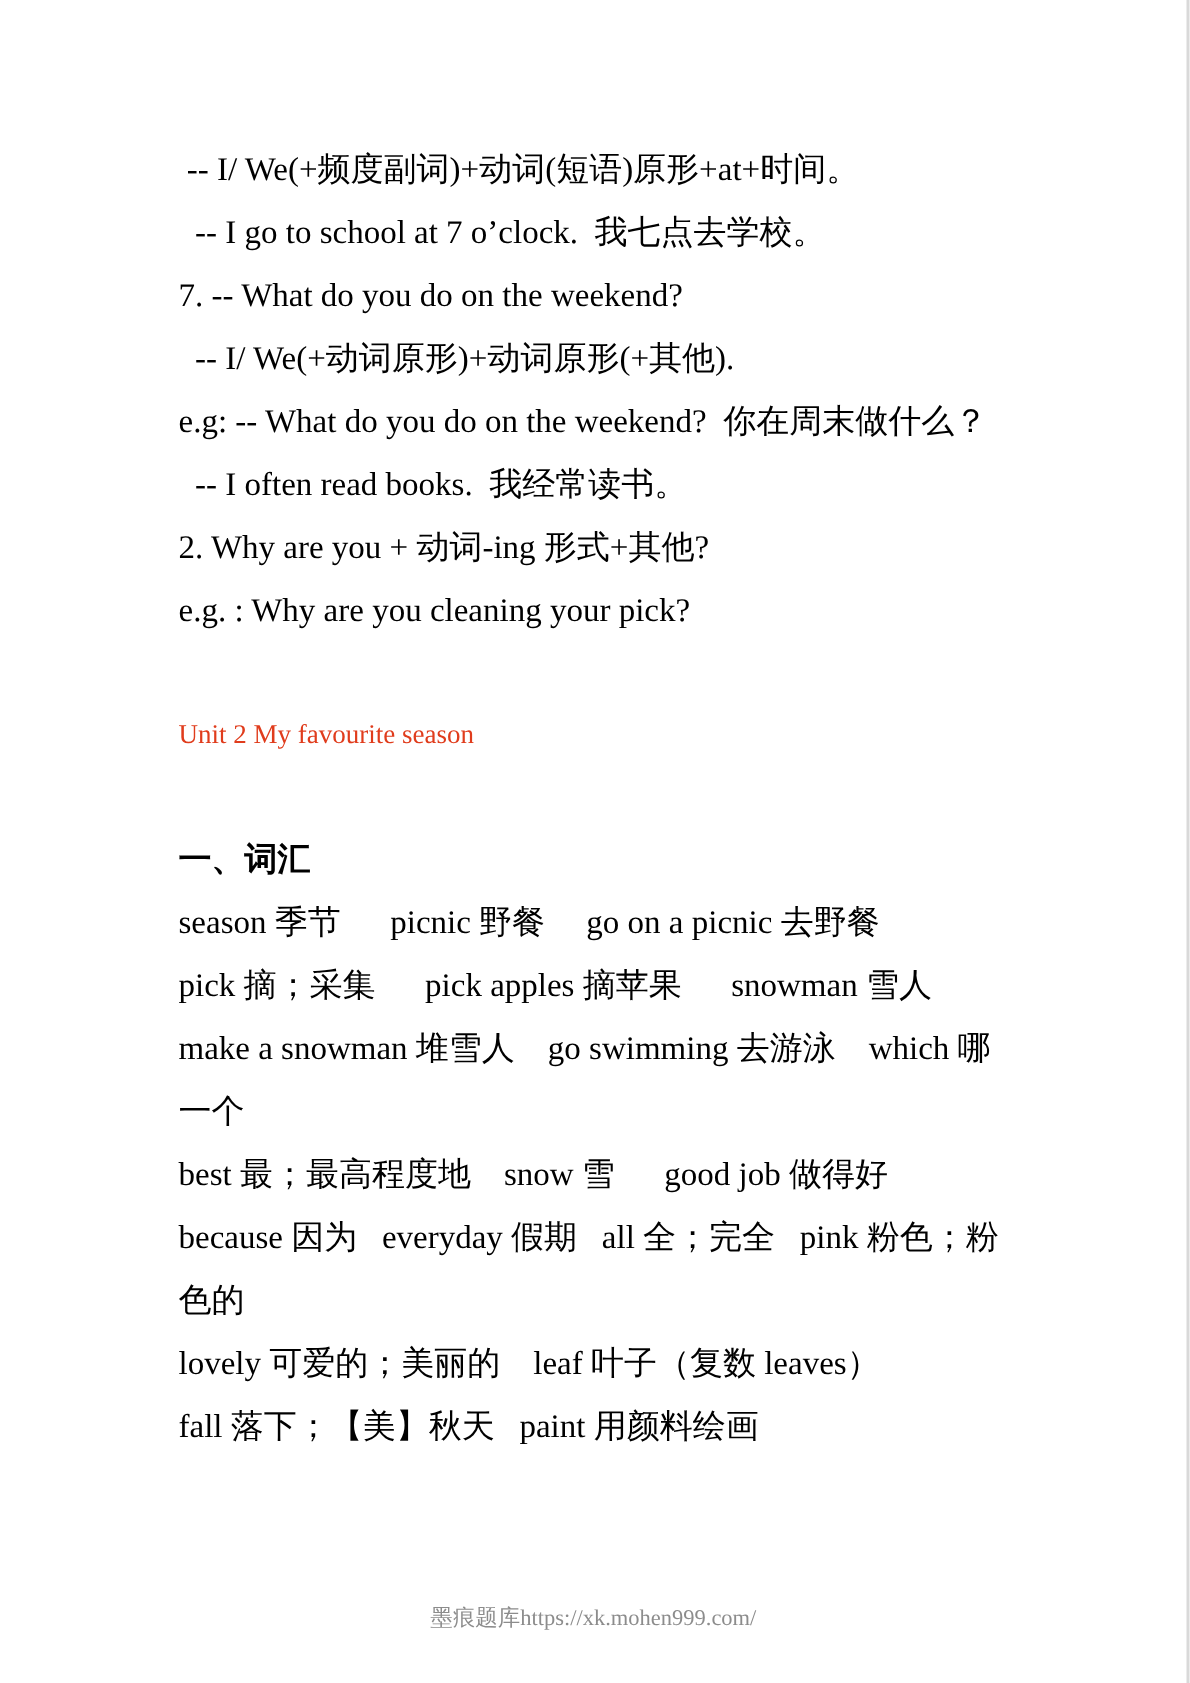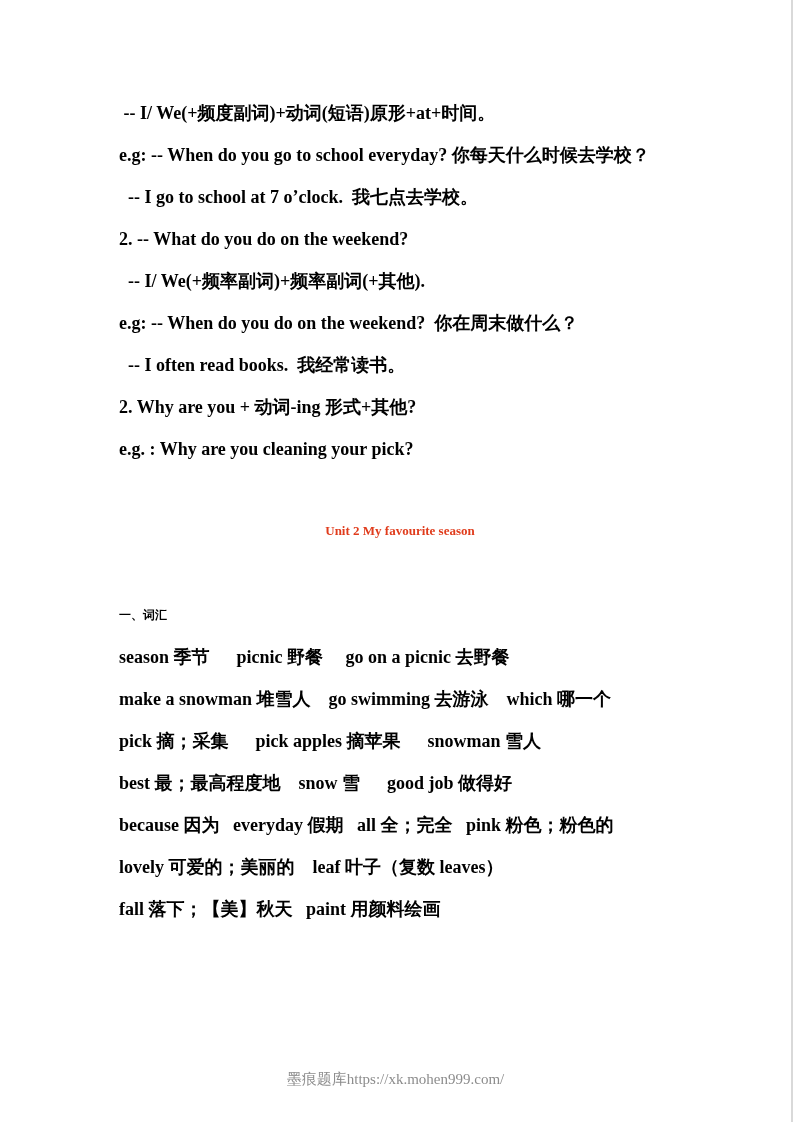--- a/index.html
+++ b/index.html
@@ -20,38 +20,37 @@
       border-right: 2px solid #d9d9d9;
     }
     .content {
       position: absolute;
       left: 119px;
       top: 92px;
       width: 562px;
     }
     .line {
       margin: 0;
-      font-size: 18px;
+      font-size: 22px;
       line-height: 42px;
       white-space: pre-wrap;
       color: #000000;
-      font-weight: bold;
     }
     .heading {
       margin: 40px 0 0 0;
-      font-size: 13px;
+      font-size: 18px;
       line-height: 42px;
-      font-weight: bold;
+      font-weight: normal;
       color: #e03c1c;
-      text-align: center;
+      text-align: left;
       white-space: pre-wrap;
     }
     .section-title {
       margin: 42px 0 0 0;
-      font-size: 12px;
+      font-size: 22px;
       line-height: 42px;
       font-weight: bold;
       color: #000000;
       white-space: pre-wrap;
     }
     .footer {
       position: absolute;
       left: 0;
       right: 0;
       top: 1068px;
@@ -62,36 +61,35 @@
       white-space: pre-wrap;
     }
   </style>
 </head>
 <body>
 
 <div class="page">
   <div class="content">
 
     <p class="line"> -- I/ We(+频度副词)+动词(短语)原形+at+时间。</p>
-    <p class="line">e.g: -- When do you go to school everyday? 你每天什么时候去学校？</p>
     <p class="line">  -- I go to school at 7 o’clock.  我七点去学校。</p>
-    <p class="line">2. -- What do you do on the weekend?</p>
-    <p class="line">  -- I/ We(+频率副词)+频率副词(+其他).</p>
-    <p class="line">e.g: -- When do you do on the weekend?  你在周末做什么？</p>
+    <p class="line">7. -- What do you do on the weekend?</p>
+    <p class="line">  -- I/ We(+动词原形)+动词原形(+其他).</p>
+    <p class="line">e.g: -- What do you do on the weekend?  你在周末做什么？</p>
     <p class="line">  -- I often read books.  我经常读书。</p>
     <p class="line">2. Why are you + 动词-ing 形式+其他?</p>
     <p class="line">e.g. : Why are you cleaning your pick?</p>
 
     <h1 class="heading">Unit 2 My favourite season</h1>
 
     <h2 class="section-title">一、词汇</h2>
 
     <p class="line">season 季节      picnic 野餐     go on a picnic 去野餐</p>
+    <p class="line">pick 摘；采集      pick apples 摘苹果      snowman 雪人</p>
     <p class="line">make a snowman 堆雪人    go swimming 去游泳    which 哪一个</p>
-    <p class="line">pick 摘；采集      pick apples 摘苹果      snowman 雪人</p>
     <p class="line">best 最；最高程度地    snow 雪      good job 做得好</p>
     <p class="line">because 因为   everyday 假期   all 全；完全   pink 粉色；粉色的</p>
     <p class="line">lovely 可爱的；美丽的    leaf 叶子（复数 leaves）</p>
     <p class="line">fall 落下；【美】秋天   paint 用颜料绘画</p>
 
   </div>
 
   <div class="footer"><span>墨痕题库</span><span>https://xk.mohen999.com/</span></div>
 </div>
 

